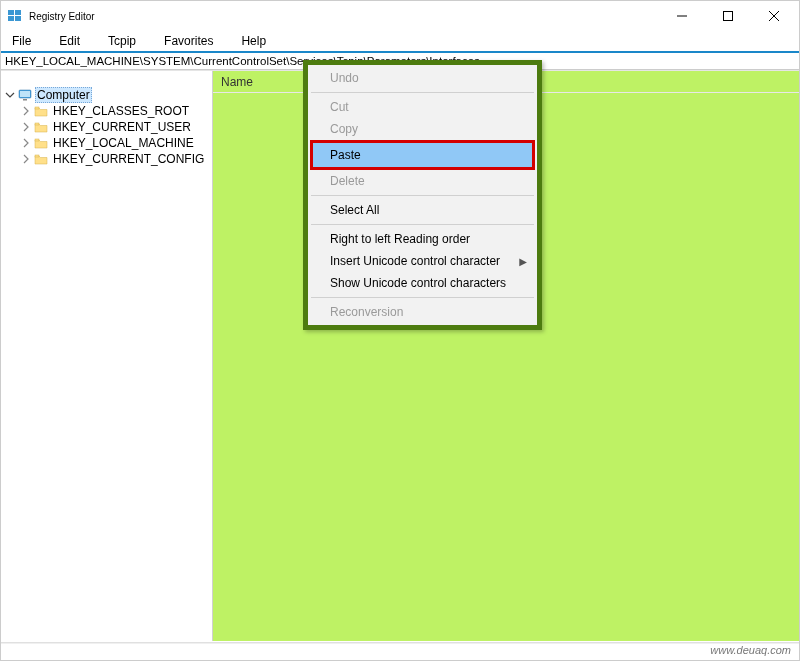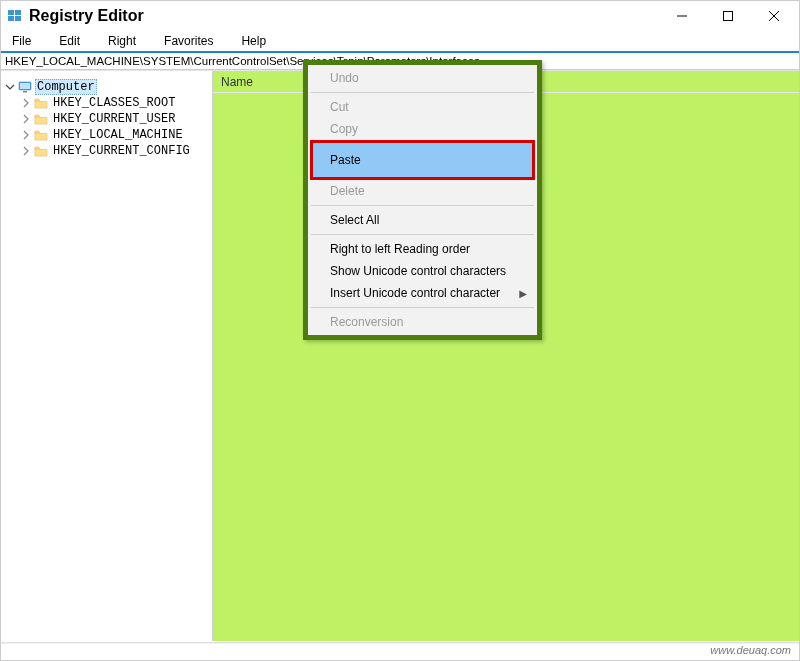--- a/index.html
+++ b/index.html
@@ -20,21 +20,21 @@
     display: flex;
     align-items: center;
     padding: 0 2px 0 6px;
     background: #fff;
   }
   .titlebar .app-icon {
     width: 16px; height: 16px;
     margin-right: 6px;
     display: flex; align-items: center; justify-content: center;
   }
-  .titlebar .title { flex: 0 0 auto; font-size: 16px; font-weight: bold; }
+  .titlebar .title { flex: 0 0 auto; font-size: 10px; }
   .titlebar .spacer { flex: 1; }
   .win-btn {
     width: 46px; height: 30px;
     display: flex; align-items: center; justify-content: center;
     font-family: "Segoe UI Symbol", sans-serif;
     font-size: 10px;
     color: #000;
   }
   .win-btn svg { stroke: #000; }
   
@@ -62,24 +62,23 @@
   }
   
   .main {
     display: flex;
     height: calc(100% - 30px - 20px - 20px - 18px);
     border-top: 1px solid #e5e5e5;
   }
   .tree-pane {
     width: 212px;
     border-right: 1px solid #d0d0d0;
-    padding: 8px 0 0 2px;
+    padding: 16px 0 0 2px;
     overflow: hidden;
     background: #fff;
-    font-family: Liberation Mono, monospace;
   }
   .list-pane {
     flex: 1;
     position: relative;
     background: #bef264;
   }
   .list-header {
     height: 22px;
     border-bottom: 1px solid #e8e8e8;
     padding-left: 8px;
@@ -129,21 +128,21 @@
     padding: 0 20px 0 20px;
     color: #000;
     position: relative;
   }
   .ctx-item.disabled { color: #9a9a9a; }
   .ctx-item.highlight {
     background: #90c8f6;
     border: 3px solid #d40000;
     margin: 0;
     padding: 0 34px 0 17px;
-    height: 40px;
+    height: 30px;
   }
   .ctx-item .submenu-arrow {
     position: absolute; right: 8px; font-size: 10px; color: #555;
   }
   .ctx-sep {
     height: 1px;
     background: #d0d0d0;
     margin: 3px 1px;
   }
   
@@ -191,21 +190,21 @@
     <svg width="10" height="10">
         <line x1="0" y1="0" x2="10" y2="10" stroke-width="1"></line>
         <line x1="10" y1="0" x2="0" y2="10" stroke-width="1"></line>
       </svg>
   </div>
 </div>
 
 <div class="menubar">
   <span class="menu-item">File</span>
   <span class="menu-item">Edit</span>
-  <span class="menu-item">Right</span>
+  <span class="menu-item">Tcpip</span>
   <span class="menu-item">Favorites</span>
   <span class="menu-item">Help</span>
 </div>
 
 <div class="addressbar-wrap">
   <div class="addressbar">HKEY_LOCAL_MACHINE\SYSTEM\CurrentControlSet\Services\Tcpip\Parameters\Interfaces</div>
 </div>
 
 <div class="main">
   <div class="tree-pane">
@@ -310,26 +309,26 @@
     </div>
   <div class="ctx-sep"></div>
   <div class="ctx-item">
       <span>Select All</span>
     </div>
   <div class="ctx-sep"></div>
   <div class="ctx-item">
       <span>Right to left Reading order</span>
     </div>
   <div class="ctx-item">
-      <span>Show Unicode control characters</span>
-    </div>
-  <div class="ctx-item">
     <span>Insert Unicode control character</span>
     <span class="submenu-arrow">▶</span>
   </div>
+  <div class="ctx-item">
+      <span>Show Unicode control characters</span>
+    </div>
   <div class="ctx-sep"></div>
   <div class="ctx-item disabled">
       <span>Reconversion</span>
     </div>
 </div>
 
 <div class="bottom-bar"></div>
 <div class="watermark">www.deuaq.com</div>
 
 </body></html>

